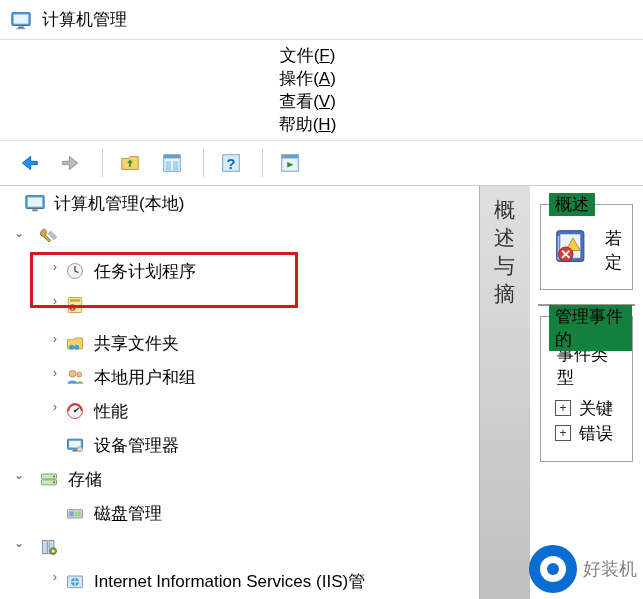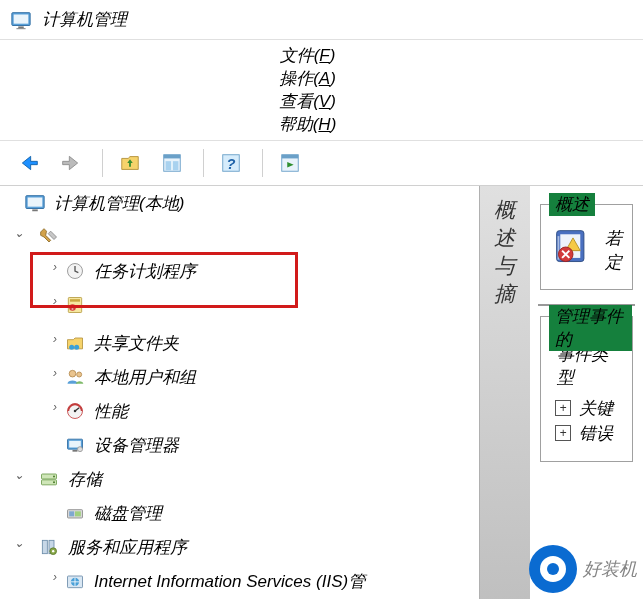--- a/index.html
+++ b/index.html
@@ -9,21 +9,20 @@
     font-size: 14px;
     color: #000;
     background: #fff;
   }
   .window {
     width: 643px;
     height: 599px;
     box-sizing: border-box;
     overflow: hidden;
     position: relative;
-    font-style: italic;
   }
 
   
   .titlebar {
     display: flex;
     align-items: center;
     padding: 8px 10px;
     border-bottom: 1px solid #e0e0e0;
     font-size: 17px;
   }
@@ -402,21 +401,20 @@
       <div class="tree-row" style="padding-left:6px">
         <span class="expander">⌄</span>
         <span class="icn" style="margin-left:10px">
           <svg viewBox="0 0 24 24" width="20" height="20">
             <rect x="4" y="4" width="6" height="16" fill="#c7d7e7" stroke="#6a8aa8"></rect>
             <rect x="12" y="4" width="6" height="16" fill="#c7d7e7" stroke="#6a8aa8"></rect>
             <circle cx="17" cy="17" r="4" fill="#8aa84a" stroke="#5a7a2a"></circle>
             <circle cx="17" cy="17" r="1.4" fill="#fff"></circle>
           </svg>
         </span>
-        <span class="tree-label">服务和应用程序</span>
       </div>
 
       <div class="tree-row" style="padding-left:42px">
         <span class="expander">›</span>
         <span class="icn">
           <svg viewBox="0 0 24 24" width="20" height="20">
             <rect x="3" y="6" width="18" height="14" rx="1" fill="#d9e7f3" stroke="#6a8aa8"></rect>
             <circle cx="12" cy="13" r="5" fill="#4aa0d8"></circle>
             <path d="M7 13 L17 13 M12 8 L12 18" stroke="#fff" stroke-width="1"></path>
           </svg>

